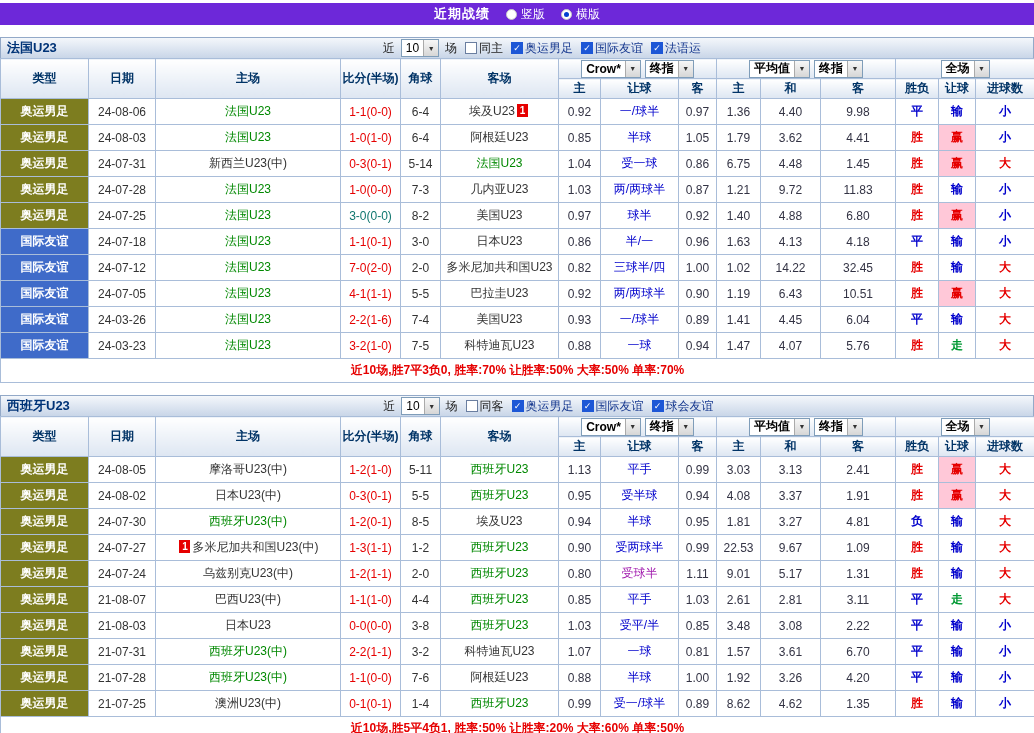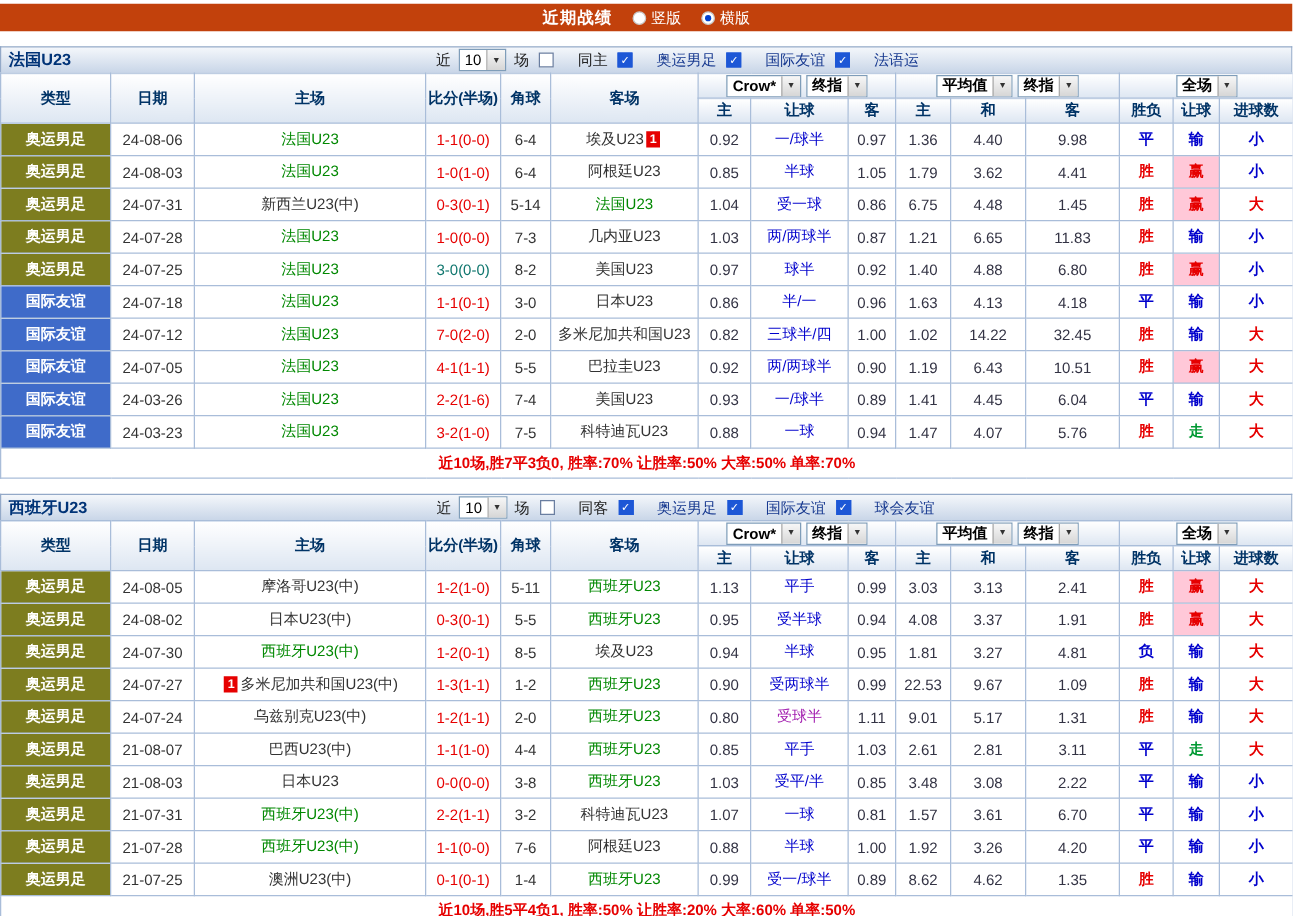--- a/index.html
+++ b/index.html
@@ -28,21 +28,21 @@
   
   .section { margin-top: 12px; }
   .section-bar {
     height: 21px; border: 1px solid #93a9c8; border-bottom: none;
     background: linear-gradient(#f4f7fb, #c9d6e8);
     display: flex; align-items: center; padding: 0 6px;
   }
   .team-name { font-weight: bold; font-size: 13px; color: #003377; }
   .filters { flex: 1; display: flex; align-items: center; justify-content: center; gap: 4px; }
   .ftext { color: #222; }
-  .cb-wrap { display: inline-flex; align-items: center; gap: 19px; cursor: pointer; margin-left: 4px; }
+  .cb-wrap { display: inline-flex; align-items: center; gap: 2px; cursor: pointer; margin-left: 4px; }
   .cb {
     width: 12px; height: 12px; border: 1px solid #6a7ea0; background: #fff;
     display: inline-flex; align-items: center; justify-content: center;
     font-size: 9px; line-height: 10px; color: #fff;
   }
   .cb.checked { background: #1d57d6; border-color: #1d57d6; }
   .cb-label { color: #16388f; }
   .cb-label.plain { color: #222; }
   
   .dd {
@@ -74,21 +74,21 @@
   td.result { font-weight: bold; }
   .red-badge {
     display: inline-block; width: 11px; height: 13px; line-height: 13px;
     color: #fff; font-size: 10px; font-weight: bold; margin: 0 2px; vertical-align: 1px;
   }
   tfoot td.summary { height: 24px; font-weight: bold; background: #fff; }
 </style>
 </head>
 <body>
 
-<div class="topbar" style="background: #c2410c;">
+<div class="topbar" style="background: #6d28d9;">
   <span class="title">近期战绩</span>
   <span class="radio">
     <span class="rb"></span>
     <span>竖版</span>
   </span>
   <span class="radio">
     <span class="rb sel"></span>
     <span>横版</span>
   </span>
 </div>
@@ -235,21 +235,21 @@
             <td class="type" style="background: rgb(125, 125, 31);">奥运男足</td>
             <td class="date">24-07-28</td>
             <td class="team"><span class="tname" style="color: rgb(0, 136, 0);">法国U23</span></td>
             <td class="score" style="color: rgb(230, 0, 0);">1-0(0-0)</td>
             <td class="corner">7-3</td>
             <td class="team"><span class="tname" style="color: rgb(51, 51, 51);">几内亚U23</span></td>
             <td class="odds">1.03</td>
             <td class="handicap" style="color: rgb(0, 0, 204);">两/两球半</td>
             <td class="odds">0.87</td>
             <td class="odds">1.21</td>
-            <td class="odds">6.65</td>
+            <td class="odds">9.72</td>
             <td class="odds">11.83</td>
             <td class="result" style="color: rgb(230, 0, 0);">胜</td>
             <td class="result" style="color: rgb(0, 0, 204);">输</td>
             <td class="result" style="color: rgb(0, 0, 204);">小</td>
           </tr>
           <tr class="row">
             <td class="type" style="background: rgb(125, 125, 31);">奥运男足</td>
             <td class="date">24-07-25</td>
             <td class="team"><span class="tname" style="color: rgb(0, 136, 0);">法国U23</span></td>
             <td class="score" style="color: #0f766e;">3-0(0-0)</td>

